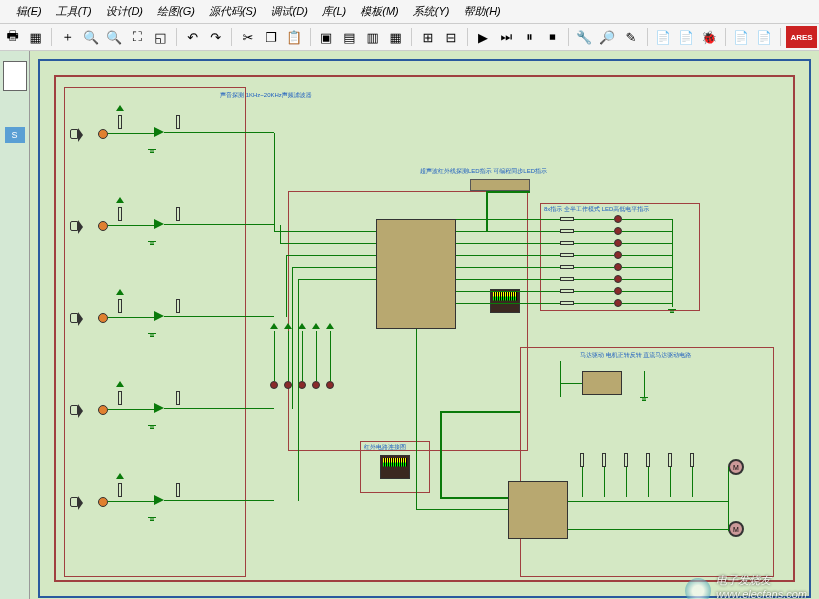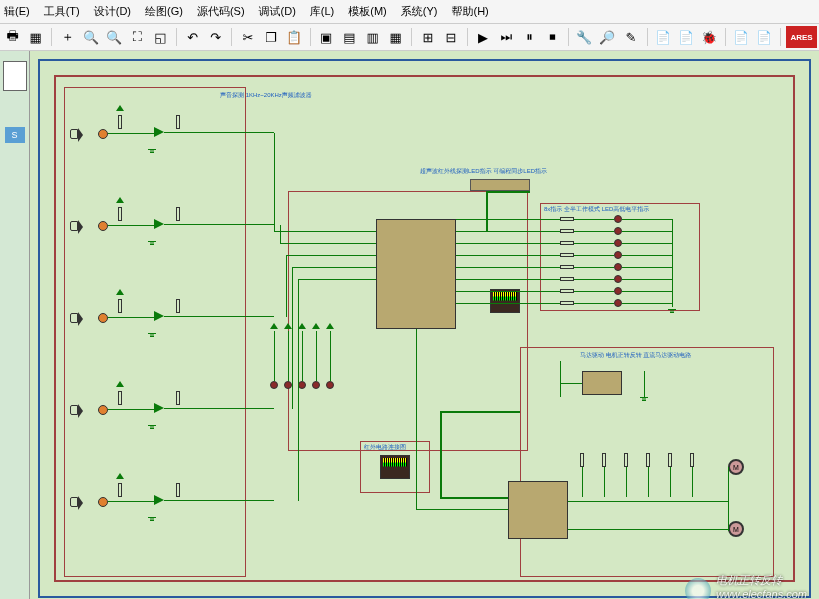--- a/index.html
+++ b/index.html
@@ -1,17 +1,17 @@
 <!DOCTYPE html>
 <html><head>
 <meta charset="utf-8">
 <style>
 * { box-sizing: border-box; margin: 0; padding: 0; }
 body { font-family: "Microsoft YaHei", sans-serif; font-size: 11px; background: #f0f0f0; width: 819px; height: 599px; overflow: hidden; position: relative; }
-.menubar { background: #f5f5f5; border-bottom: 1px solid #ccc; padding: 2px 0; display: flex; gap: 6px; }
+.menubar { background: #f5f5f5; border-bottom: 1px solid #ccc; padding: 2px 12px; display: flex; gap: 6px; font-style: italic; }
 .menubar span { padding: 2px 4px; cursor: pointer; }
 .toolbar { background: #f5f5f5; border-bottom: 1px solid #ccc; padding: 2px; display: flex; align-items: center; gap: 2px; }
 .tb-btn { width: 22px; height: 22px; display: flex; align-items: center; justify-content: center; cursor: pointer; border: 1px solid transparent; font-size: 13px; }
 .tb-sep { width: 1px; height: 18px; background: #ccc; margin: 0 3px; }
 .workspace { display: flex; height: calc(100% - 44px); }
 .left-panel { width: 30px; background: #d4e8d4; border-right: 1px solid #999; display: flex; flex-direction: column; align-items: center; padding-top: 10px; gap: 8px; }
 .left-panel .preview { width: 24px; height: 30px; background: #fff; border: 1px solid #666; }
 .left-panel .lp-btn { width: 20px; height: 16px; background: #5a9fd4; color: #fff; display: flex; align-items: center; justify-content: center; font-size: 9px; cursor: pointer; }
 .canvas-wrap { flex: 1; position: relative; background: #d4e8c4; overflow: hidden; }
 .canvas { position: absolute; inset: 8px; border: 2px solid #2a5a9e; background: #d4e8c4; background-image: radial-gradient(circle at 1px 1px, #999 0.5px, transparent 0.5px); background-size: 10px 10px; }
@@ -284,17 +284,17 @@
           <div class="wire-v" style="left:688px;top:440px;height:30px"></div>
           <div class="wire-v" style="left:520px;top:300px;height:36px"></div>
           <div class="wire-h" style="left:520px;top:322px;width:22px"></div>
           <div class="gnd" style="left:600px;top:336px"></div>
           <div class="wire-v" style="left:604px;top:310px;height:26px"></div>
         </div>
 
     </div>
     <div class="watermark-logo"></div>
     <div class="watermark">
-      <span>电机正转反转</span><br>
+      <span>电子发烧友</span><br>
       <span>www.elecfans.com</span>
     </div>
   </div>
 </div>
 
 </body></html>

